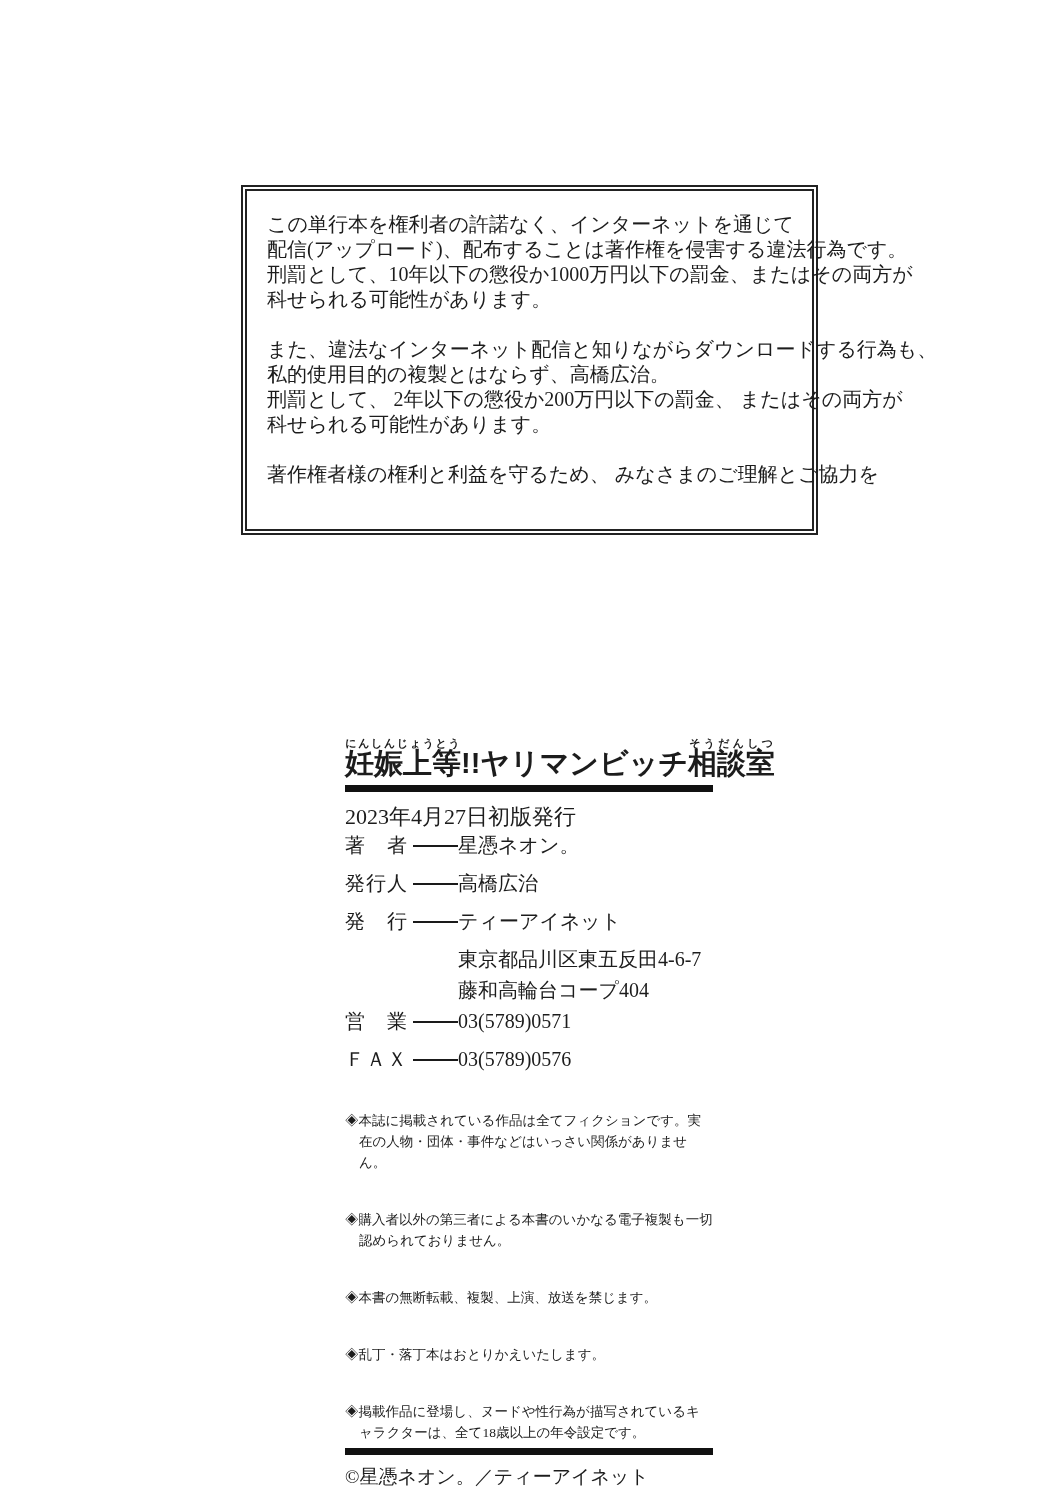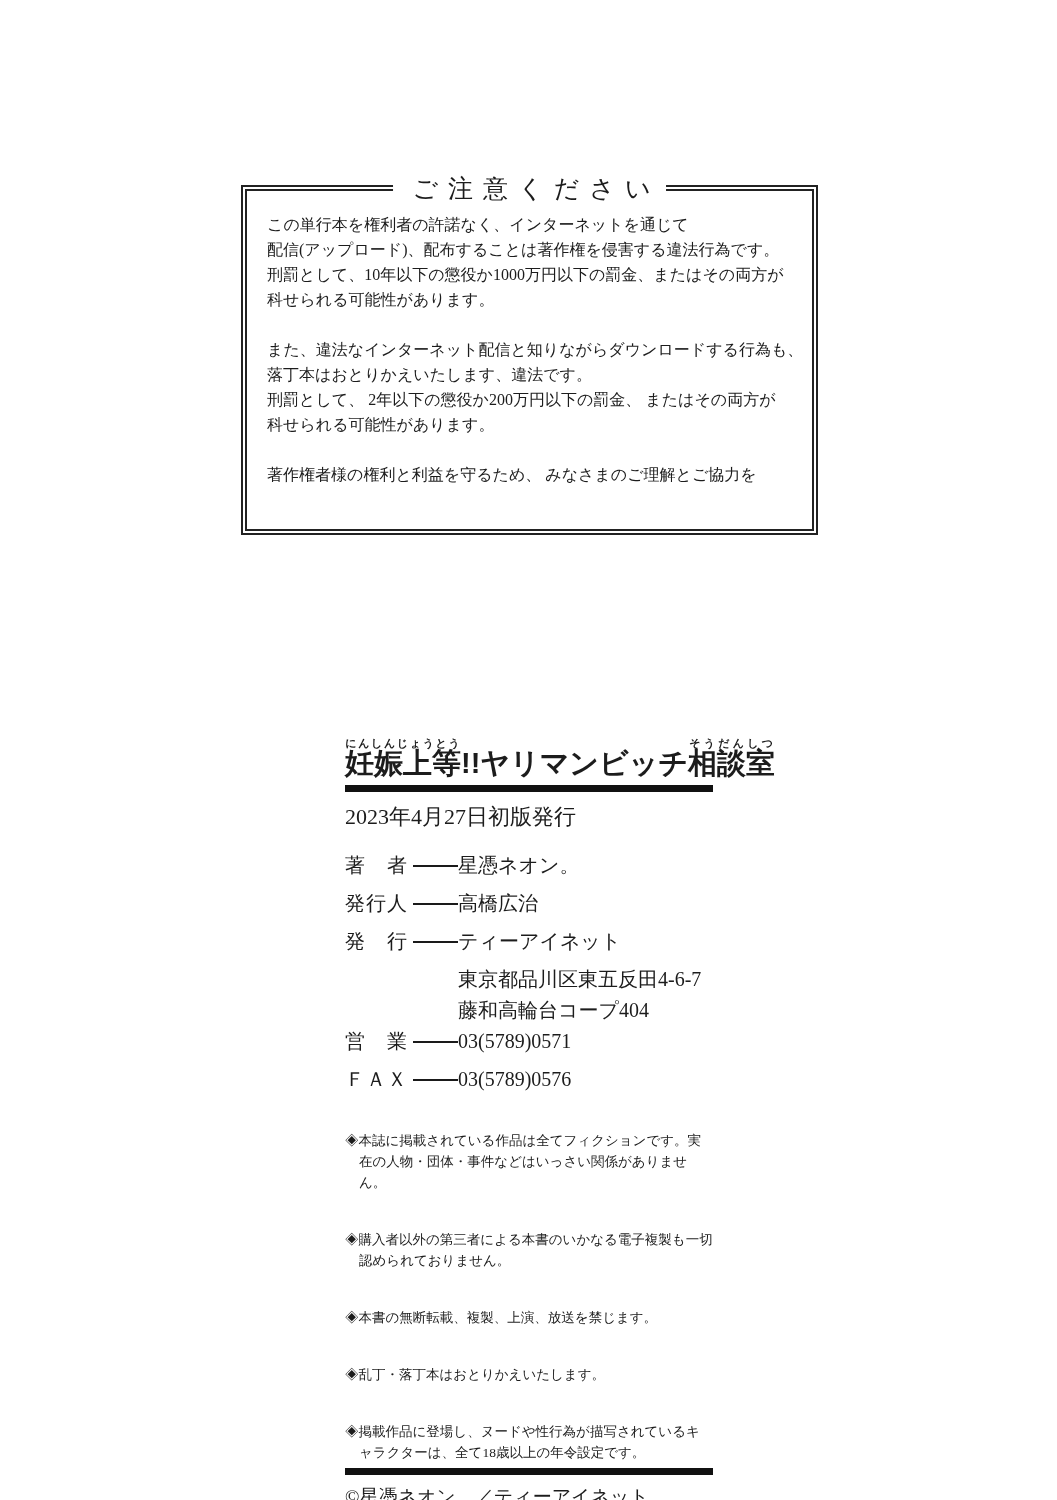--- a/index.html
+++ b/index.html
@@ -42,21 +42,21 @@
     letter-spacing: 10px;
     white-space: nowrap;
     line-height: 36px;
     color: #1c1c1c;
     z-index: 3;
   }
   .notice-body {
     padding: 21px 12px 0 20px;
   }
   .nline {
-    font-size: 16px;
+    font-size: 20px;
     line-height: 25px;
     height: 25px;
     white-space: nowrap;
   }
   .pgap { height: 25px; }
 
   
   .colophon {
     position: absolute;
     left: 345px;
@@ -79,21 +79,21 @@
   .thick-rule {
     height: 7px;
     background: #111;
     margin-top: 5px;
   }
   .edition {
     margin-top: 10px;
     font-size: 22px;
     line-height: 30px;
   }
-  .credits { margin-top: 20px; }
+  .credits { }
   .credit-row {
     display: flex;
     align-items: center;
     font-size: 20px;
     height: 28px;
     margin-bottom: 10px;
     white-space: pre;
   }
   .credit-label {
     width: 68px;
@@ -141,29 +141,28 @@
     letter-spacing: 1px;
     color: #15803d;
     text-align: center;
   }
 </style>
 </head>
 <body>
 
 <div class="notice-box">
   <div class="notice-box-inner">
-    <div class="notice-title">ご注意ください</div>
     <div class="notice-body">
       <div class="nline">この単行本を権利者の許諾なく、インターネットを通じて</div>
       <div class="nline">配信(アップロード)、配布することは著作権を侵害する違法行為です。</div>
       <div class="nline">刑罰として、10年以下の懲役か1000万円以下の罰金、またはその両方が</div>
       <div class="nline">科せられる可能性があります。</div>
       <div class="pgap"></div>
       <div class="nline">また、違法なインターネット配信と知りながらダウンロードする行為も、</div>
-      <div class="nline">落丁本はおとりかえいたします、違法です。</div>
+      <div class="nline">私的使用目的の複製とはならず、高橋広治。</div>
       <div class="nline">刑罰として、 2年以下の懲役か200万円以下の罰金、 またはその両方が</div>
       <div class="nline">科せられる可能性があります。</div>
       <div class="pgap"></div>
       <div class="nline">著作権者様の権利と利益を守るため、 みなさまのご理解とご協力を</div>
     </div>
   </div>
 </div>
 
 <div class="colophon">
 

